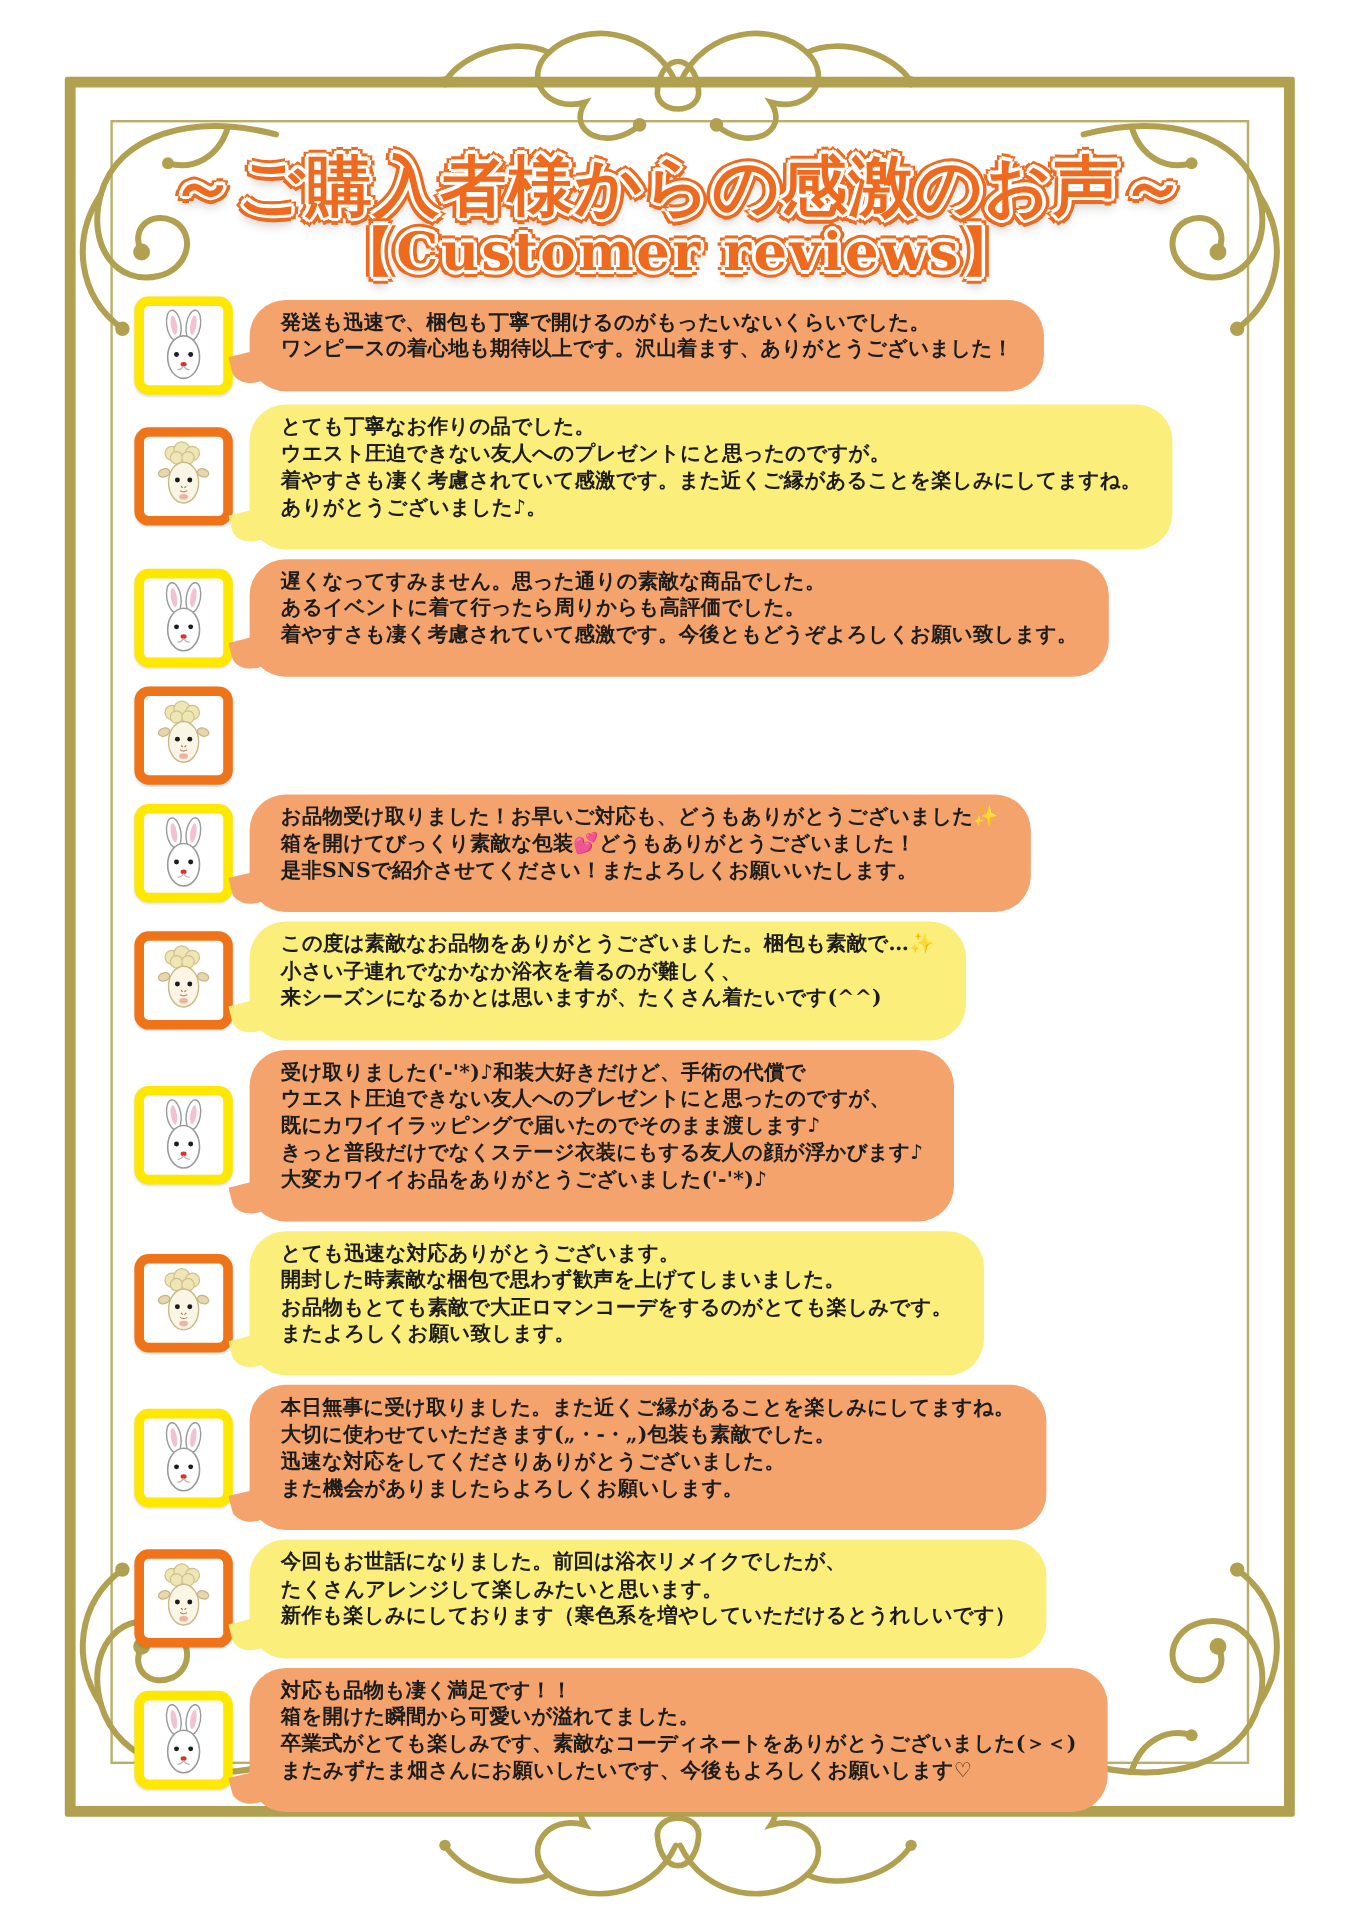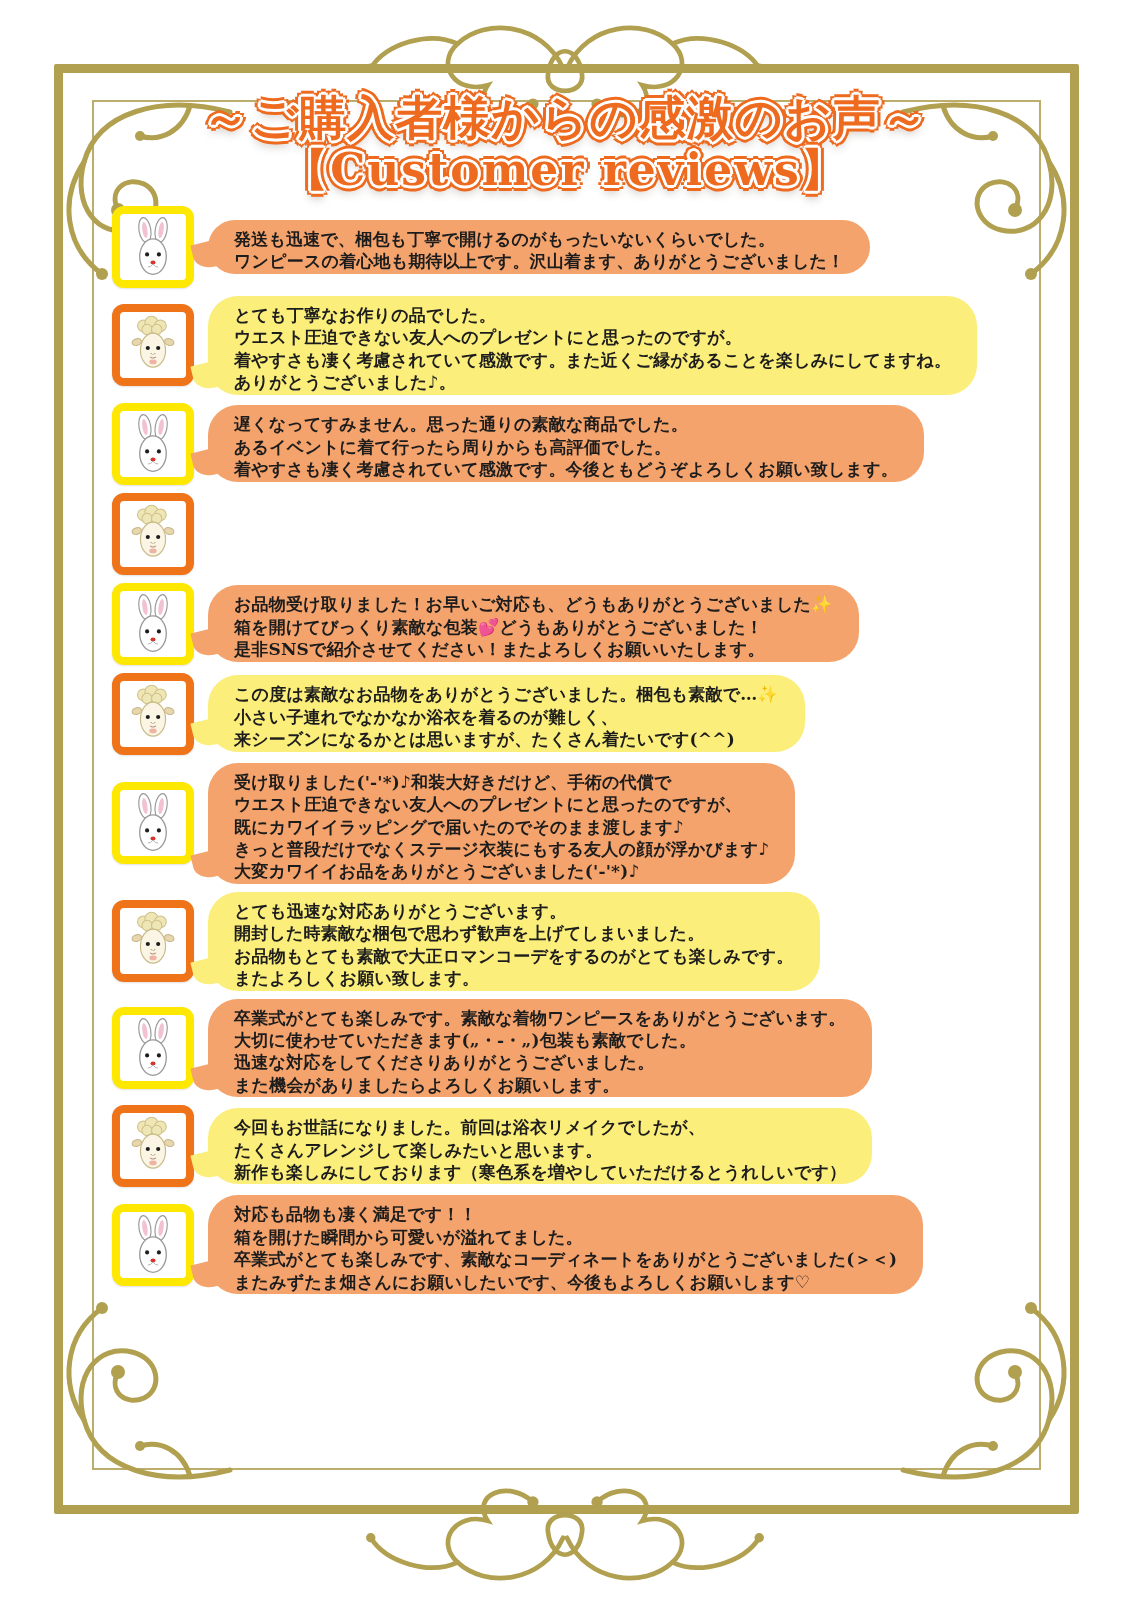--- a/index.html
+++ b/index.html
@@ -35,39 +35,39 @@
     font-weight:bold;color:var(--accent-orange);line-height:1.12;
     text-shadow:
       -3px 0 0 #fff, 3px 0 0 #fff, 0 -3px 0 #fff, 0 3px 0 #fff,
       -2px -2px 0 #fff, 2px -2px 0 #fff, -2px 2px 0 #fff, 2px 2px 0 #fff,
       -6px 0 0 var(--accent-orange), 6px 0 0 var(--accent-orange),
       0 -6px 0 var(--accent-orange), 0 6px 0 var(--accent-orange),
       -4px -4px 0 var(--accent-orange), 4px -4px 0 var(--accent-orange),
       -4px 4px 0 var(--accent-orange), 4px 4px 0 var(--accent-orange),
       0 7px 10px rgba(60,40,20,.35);
   }
-  .title-jp{font-size:47px;letter-spacing:1px;}
+  .title-jp{font-size:55px;letter-spacing:1px;margin-top:32px;}
   .title-en{font-size:44px;letter-spacing:2px;}
 
   
   .reviews{position:relative;margin:12px 0 0 112px;width:940px;}
   .review{display:flex;align-items:center;margin-bottom:8px;}
   .avatar{
     flex:0 0 auto;width:66px;height:66px;background:#fff;border-radius:12px;
     border:8px solid #ccc;margin-right:14px;display:flex;align-items:center;justify-content:center;
     box-shadow:0 1px 2px rgba(0,0,0,.12);
   }
   .avatar.yellow{border-color:var(--avatar-yellow);}
   .avatar.orange{border-color:var(--avatar-orange);}
   .avatar svg{width:58px;height:62px;display:none;}
   .avatar svg.show{display:block;}
 
   .bubble{
     position:relative;display:inline-block;max-width:840px;
-    border-radius:30px;padding:8px 26px 1px 26px;
+    border-radius:30px;padding:8px 26px 23px 26px;
   }
   .bubble::before{
     content:"";position:absolute;left:-15px;bottom:7px;width:36px;height:26px;
     border-radius:4% 100% 90% 100%;transform:rotate(-14deg);
   }
   .bubble.orange{background:var(--bubble-orange);}
   .bubble.orange::before{background:var(--bubble-orange);}
   .bubble.yellow{background:var(--bubble-yellow);}
   .bubble.yellow::before{background:var(--bubble-yellow);}
   .line{
@@ -391,21 +391,21 @@
         <ellipse cx="35" cy="55" rx="18" ry="24" fill="#ffffff" stroke="#9a9a9a" stroke-width="1.8"></ellipse>
         <circle cx="27" cy="52" r="2.8" fill="#1d1d1d"></circle>
         <circle cx="43" cy="52" r="2.8" fill="#1d1d1d"></circle>
         <ellipse cx="35" cy="63" rx="3.4" ry="2.6" fill="#d9342b"></ellipse>
         <path d="M35,65 q-3,5 -7,4 M35,65 q3,5 7,4" fill="none" stroke="#b5b5b5" stroke-width="1.3"></path>
       </svg>
 
     </div>
     <div class="bubble orange">
       <div class="bubble-text">
-            <div class="line">卒業式がとても楽しみです。素敵な着物ワンピースをありがとうございます。</div>
+            <div class="line">本日無事に受け取りました。また近くご縁があることを楽しみにしてますね。</div>
             <div class="line">大切に使わせていただきます(„・‐・„)包装も素敵でした。</div>
             <div class="line">迅速な対応をしてくださりありがとうございました。</div>
             <div class="line">また機会がありましたらよろしくお願いします。</div>
           </div>
     </div>
   </div>
 
   <div class="review">
     <div class="avatar orange">
 

